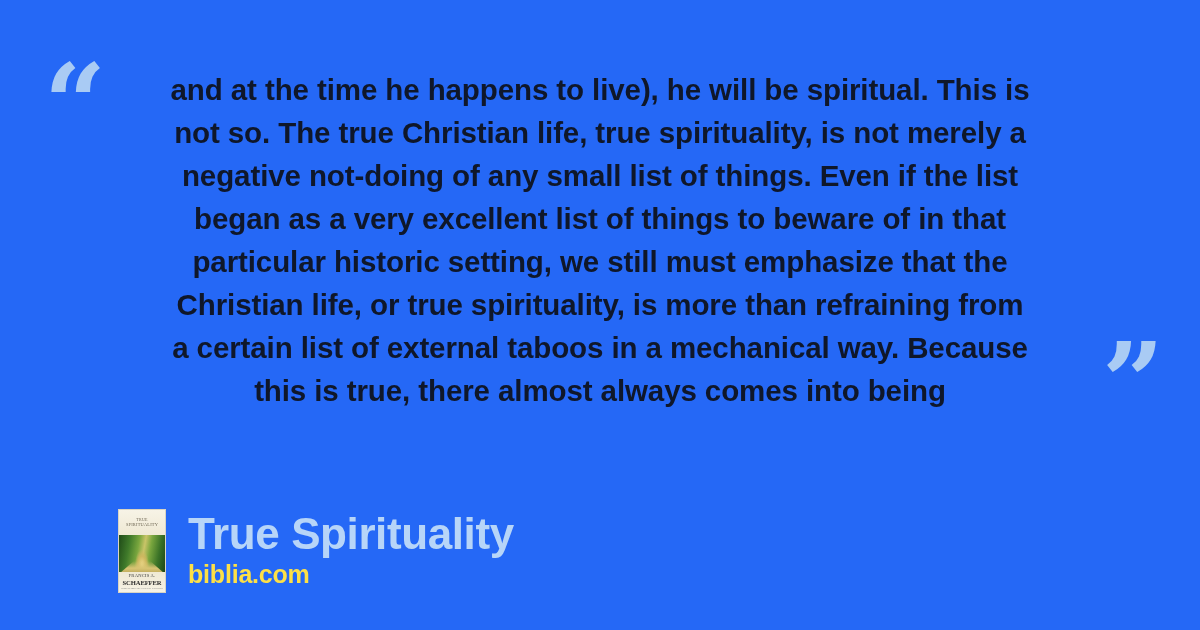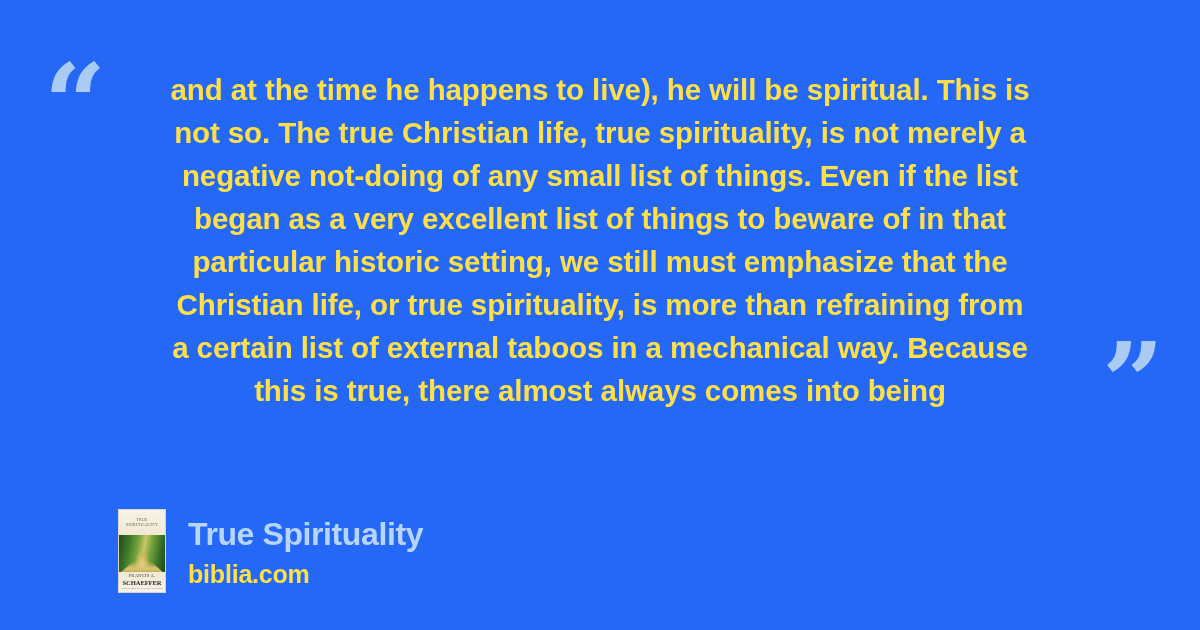--- a/index.html
+++ b/index.html
@@ -55,21 +55,21 @@
     letter-spacing: -2px;
     user-select: none;
   }
 
   #quote-text {
     position: absolute;
     left: 108px;
     top: 12px;
     width: 984px;
     text-align: center;
-    color: #fde047;
+    color: #0f172a;
     font-size: 29.5px;
     line-height: 43px;
     font-weight: 700;
     letter-spacing: -0.1px;
     white-space: pre-line;
   }
 
   
   #footer {
     position: absolute;
@@ -170,21 +170,21 @@
   }
 
   #footer-text {
     margin-left: 22px;
     padding-top: 2px;
     display: flex;
     flex-direction: column;
   }
   #book-title {
     color: #b7d5f8;
-    font-size: 32px;
+    font-size: 44px;
     line-height: 46px;
     font-weight: 700;
     letter-spacing: -0.4px;
   }
   #site-name {
     margin-top: 3px;
     color: #fde047;
     font-size: 25px;
     line-height: 29px;
     font-weight: 700;

